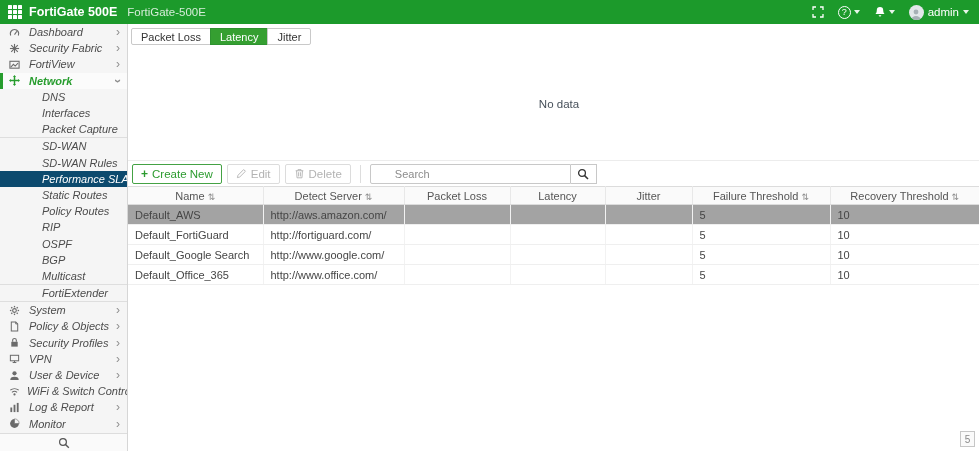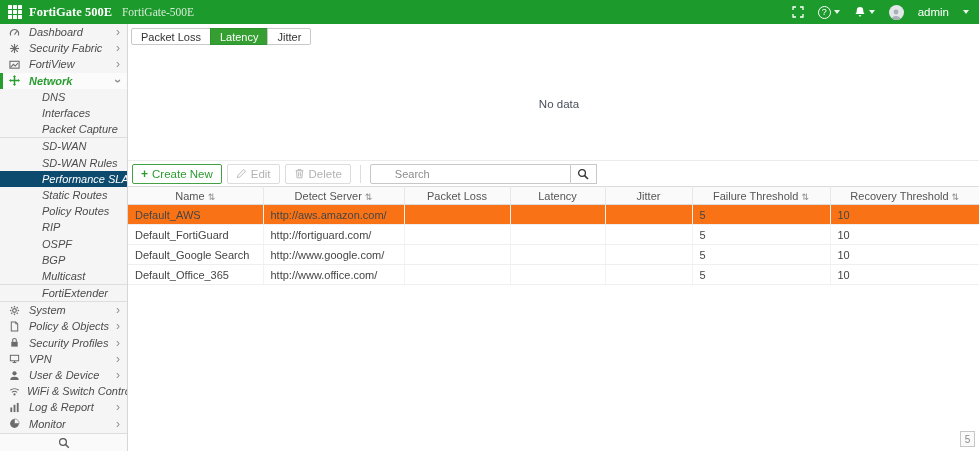--- a/index.html
+++ b/index.html
@@ -2,32 +2,32 @@
 <html><head>
 <meta charset="utf-8">
 <style>
   * { box-sizing: border-box; margin: 0; padding: 0; }
   html,body { width: 979px; height: 451px; overflow: hidden;
     font-family: "Liberation Sans", sans-serif; background: #fff; }
 
   
   .topbar { height: 24px; background: #1c9a2b; display: flex; align-items: center;
     justify-content: space-between; padding: 0 10px 0 8px; }
-  .brand { display: flex; align-items: center; font-family: Liberation Serif, serif; }
+  .brand { display: flex; align-items: center; }
   .logo { display: inline-grid; grid-template-columns: repeat(3,4px); grid-gap: 1px; margin-right: 7px; }
   .logo i { width: 4px; height: 4px; background: #fff; border-radius: .5px; }
   .product { color: #fff; font-weight: bold; font-size: 12.5px; }
   .hostname { color: rgba(255,255,255,.82); font-size: 11.5px; margin-left: 10px; }
   .topbar-actions { display: flex; align-items: center; gap: 14px; }
   .tb-icon { display: flex; align-items: center; gap: 3px; cursor: pointer; }
   .help-circle { width: 13px; height: 13px; border: 1px solid #fff; border-radius: 50%;
     color: #fff; font-size: 9px; display: flex; align-items: center; justify-content: center; }
   .caret { width: 0; height: 0; border-left: 3px solid transparent; border-right: 3px solid transparent;
     border-top: 4px solid rgba(255,255,255,.9); }
-  .tb-user { display: flex; align-items: center; gap: 14px; cursor: pointer; }
+  .tb-user { display: flex; align-items: center; gap: 4px; cursor: pointer; }
   .avatar { width: 15px; height: 15px; border-radius: 50%; background: #e3e7ea;
     display: flex; align-items: flex-end; justify-content: center; overflow: hidden; }
   .tb-user-label { color: #fff; font-size: 11.5px; }
 
   
   .layout { display: flex; height: 427px; }
 
   
   .sidebar { width: 128px; background: #f5f5f5; border-right: 1px solid #d6d6d6;
     position: relative; padding-bottom: 18px; overflow: hidden; }
@@ -77,21 +77,21 @@
 
   table { border-collapse: collapse; table-layout: fixed; width: 851px; font-size: 11px; }
   thead th { height: 18px; background: #fafafa; border-top: 1px solid #dcdcdc;
     border-bottom: 1px solid #dcdcdc; border-right: 1px solid #e8e8e8; font-weight: normal;
     color: #555; text-align: center; cursor: pointer; }
   thead th:last-child, tbody td:last-child { border-right: none; }
   .sort { color: #8b8b8b; font-size: 9px; margin-left: 3px; }
   tbody td { height: 20px; border-bottom: 1px solid #efefef; border-right: 1px solid #f2f2f2;
     padding-left: 7px; color: #454545; overflow: hidden; white-space: nowrap; }
   tbody tr { cursor: pointer; }
-  tbody tr.hl td { background: #f97316; margin-top: 42px; }
+  tbody tr.hl td { background: #a3a3a3; margin-top: 42px; }
 
   .count-badge { position: absolute; right: 4px; bottom: 4px; min-width: 15px; height: 16px;
     border: 1px solid #c6c6c6; background: #fafafa; color: #888; font-size: 10px;
     display: flex; align-items: center; justify-content: center; padding: 0 2px; }
 </style>
 </head>
 <body>
 
 <div class="topbar">
   <div class="brand">

